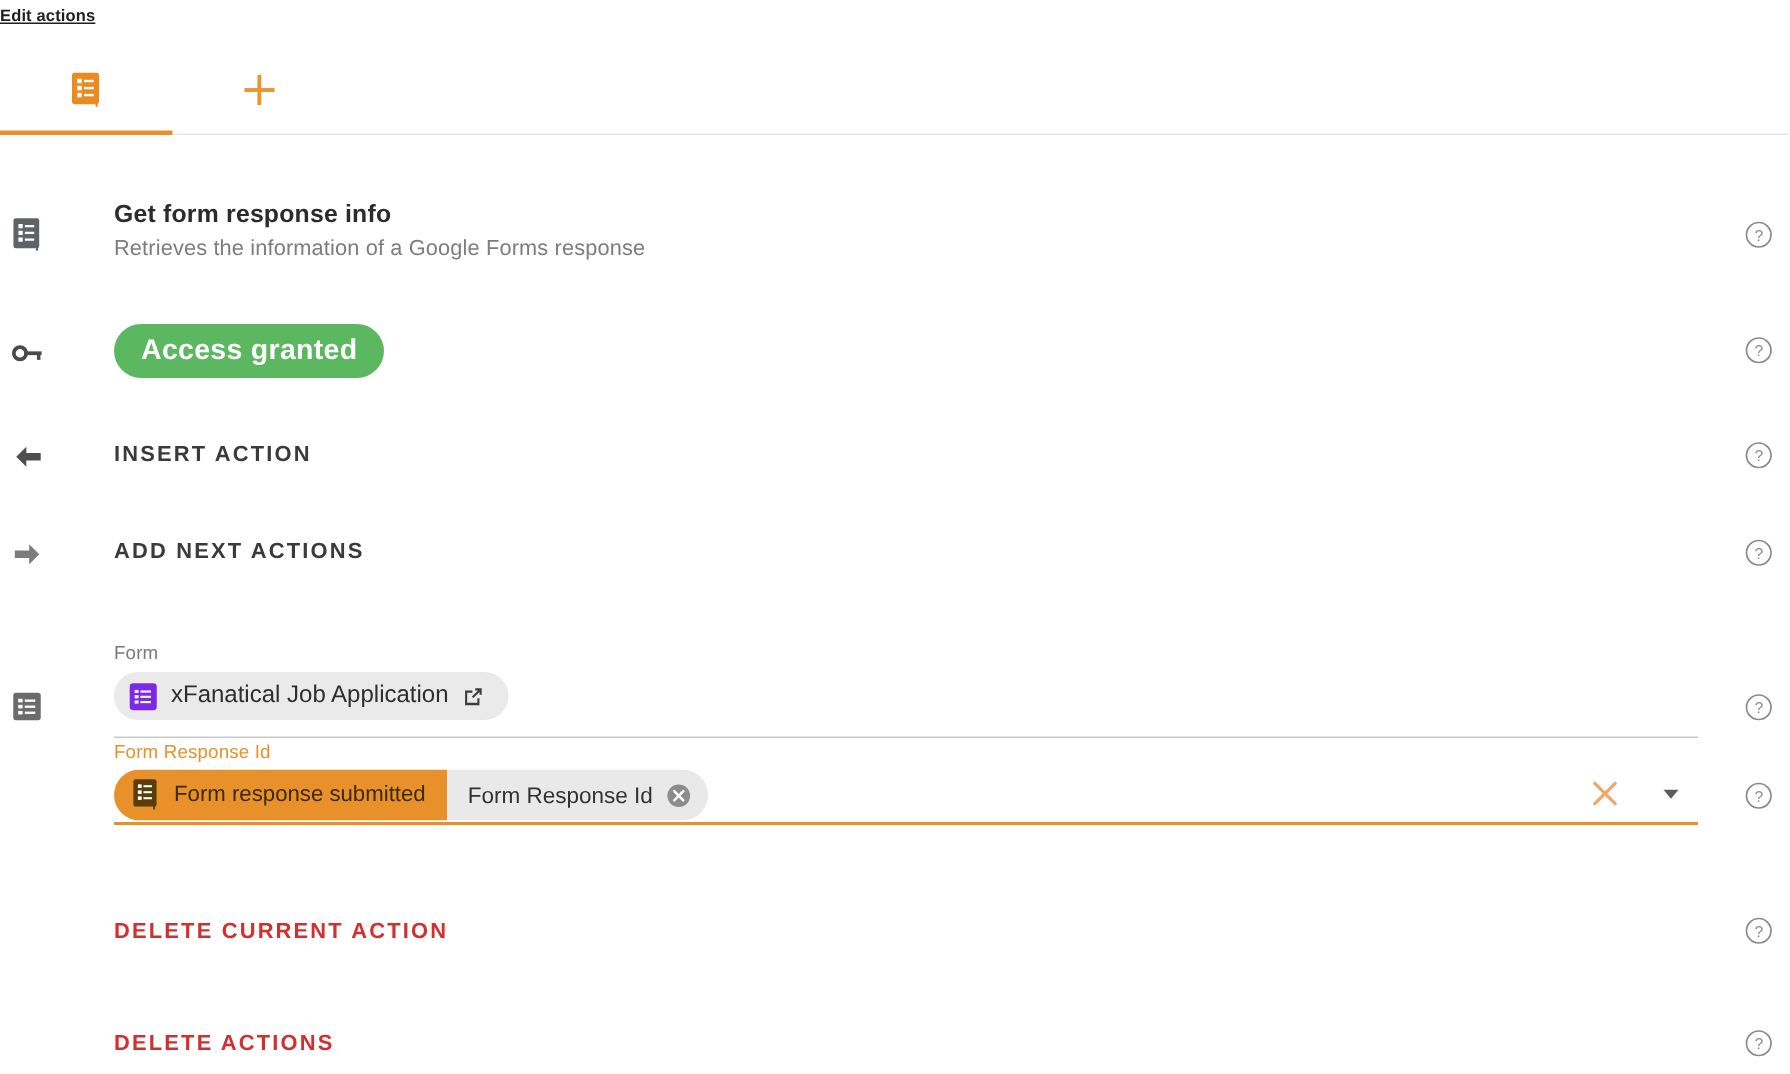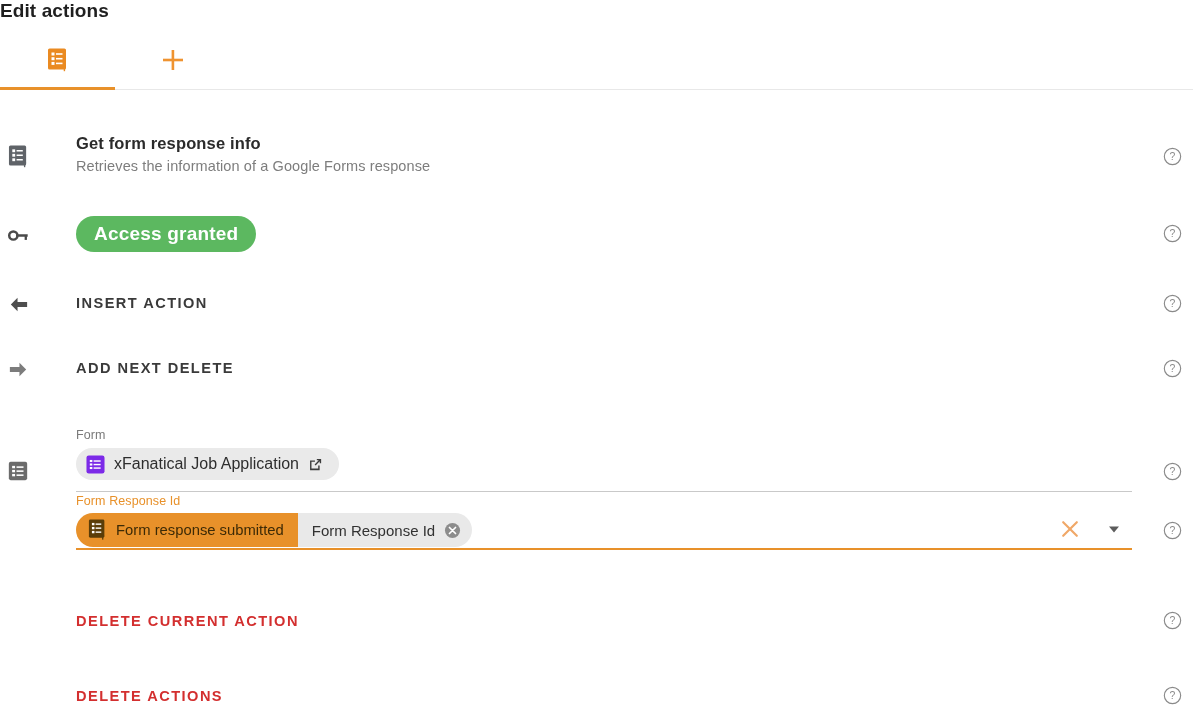--- a/index.html
+++ b/index.html
@@ -8,23 +8,24 @@
     width: 1193px; height: 716px;
     background: #ffffff;
     font-family: "Liberation Sans", sans-serif;
     overflow: hidden;
   }
   .page { position: relative; width: 1193px; height: 716px; background:#fff; }
 
   
   .page-title {
     position: absolute; left: 0; top: 0;
-    font-size: 19px; font-weight: 700; color: #1f1f1f;
+    font-size: 11px; font-weight: 700; color: #1f1f1f;
     letter-spacing: .1px;
     line-height: 22px;
+    text-decoration: underline;
   }
 
   
   .tabstrip {
     position: absolute; left: 0; top: 30px; width: 1193px; height: 60px;
   }
   .tabstrip .tabs-underline {
     position: absolute; left: 0; bottom: 0; width: 1193px; height: 1px;
     background: #e8e8e8;
   }
@@ -248,21 +249,21 @@
       </svg>
     </span>
   </div>
 
   <div class="row" style="top:357px; height:24px;">
     <span class="row-icon" style="top:0px;">
       <svg viewBox="0 0 24 24" width="23" height="23" xmlns="http://www.w3.org/2000/svg">
         <path d="M13 5 L20 12 L13 19 L13 14.6 L3 14.6 L3 9.4 L13 9.4 Z" fill="#7c7c7c"></path>
       </svg>
     </span>
-    <div class="caps-action" style="top:3px;">ADD NEXT DELETE</div>
+    <div class="caps-action" style="top:3px;">ADD NEXT ACTIONS</div>
     <span class="help-icon" style="top:2px;">
       <svg viewBox="0 0 20 20" width="19" height="19" xmlns="http://www.w3.org/2000/svg">
         <circle cx="10" cy="10" r="8.6" fill="none" stroke="#8a8a8a" stroke-width="1.2"></circle>
         <text x="10" y="14.2" text-anchor="middle" font-family="Liberation Sans, sans-serif" font-size="11" fill="#8a8a8a">?</text>
       </svg>
     </span>
   </div>
 
   <div class="row" style="top:402px; height:65px;margin-top:26px;">
     <span class="row-icon" style="top:31px;">

